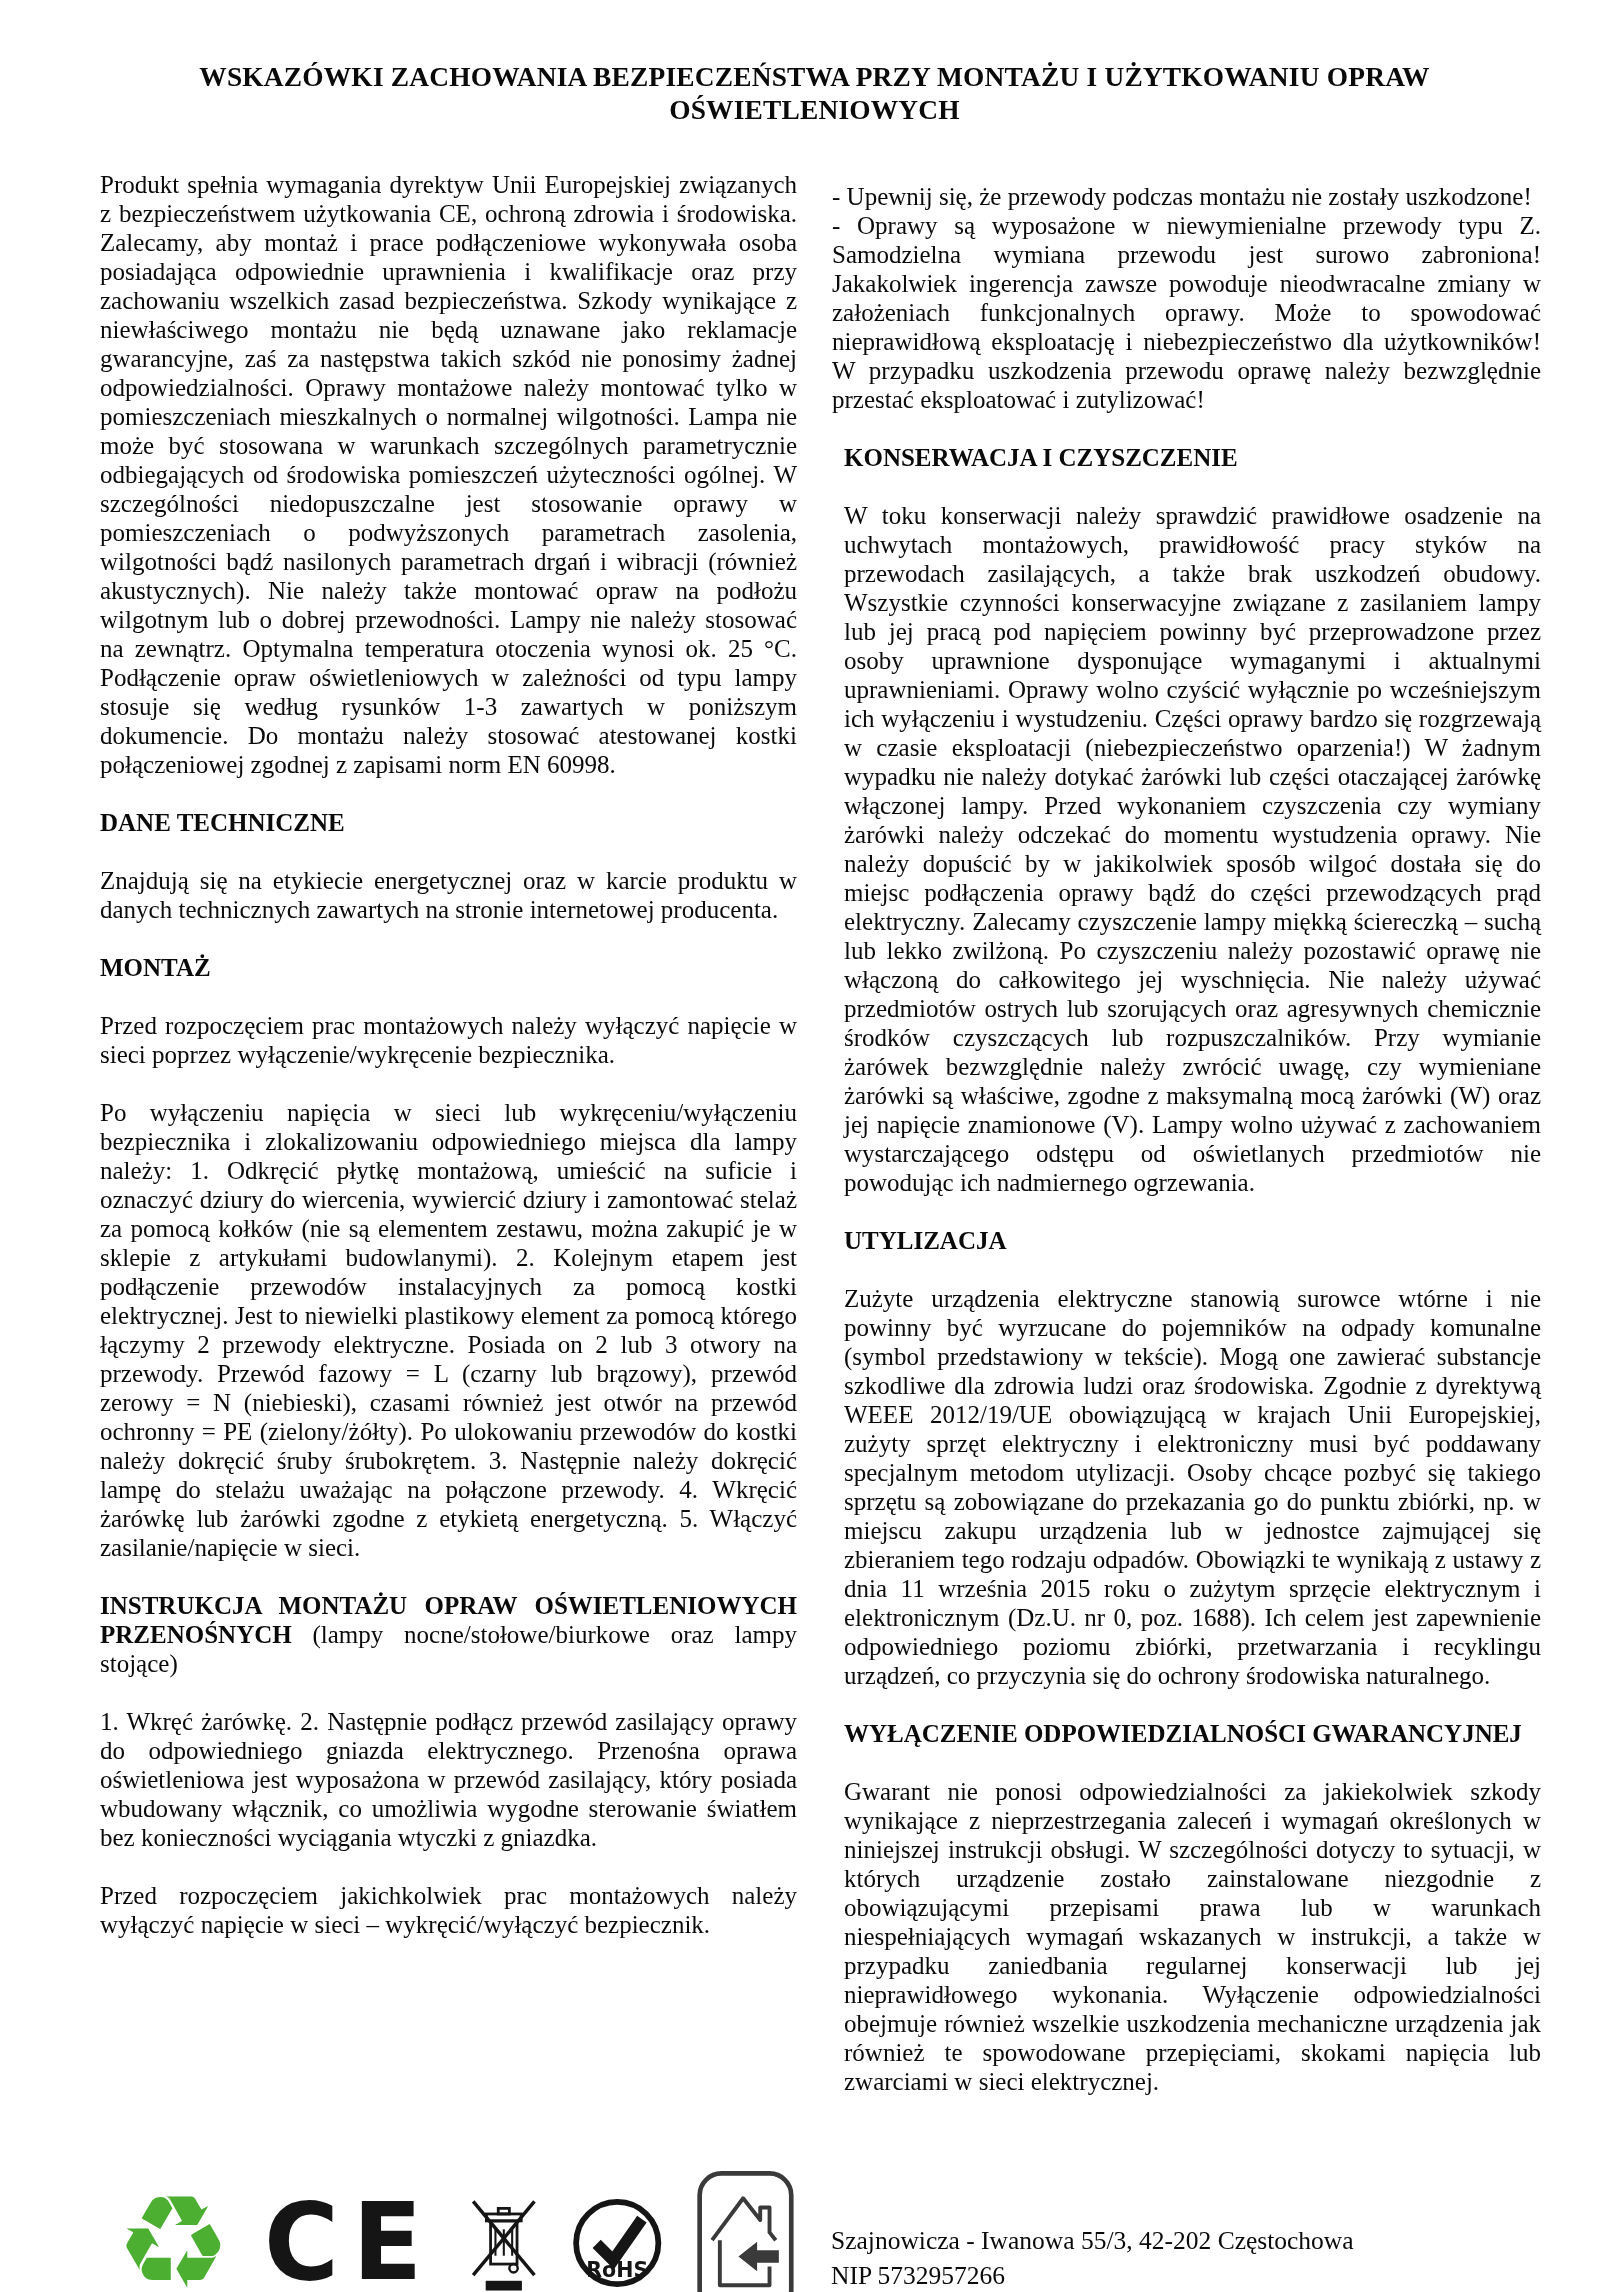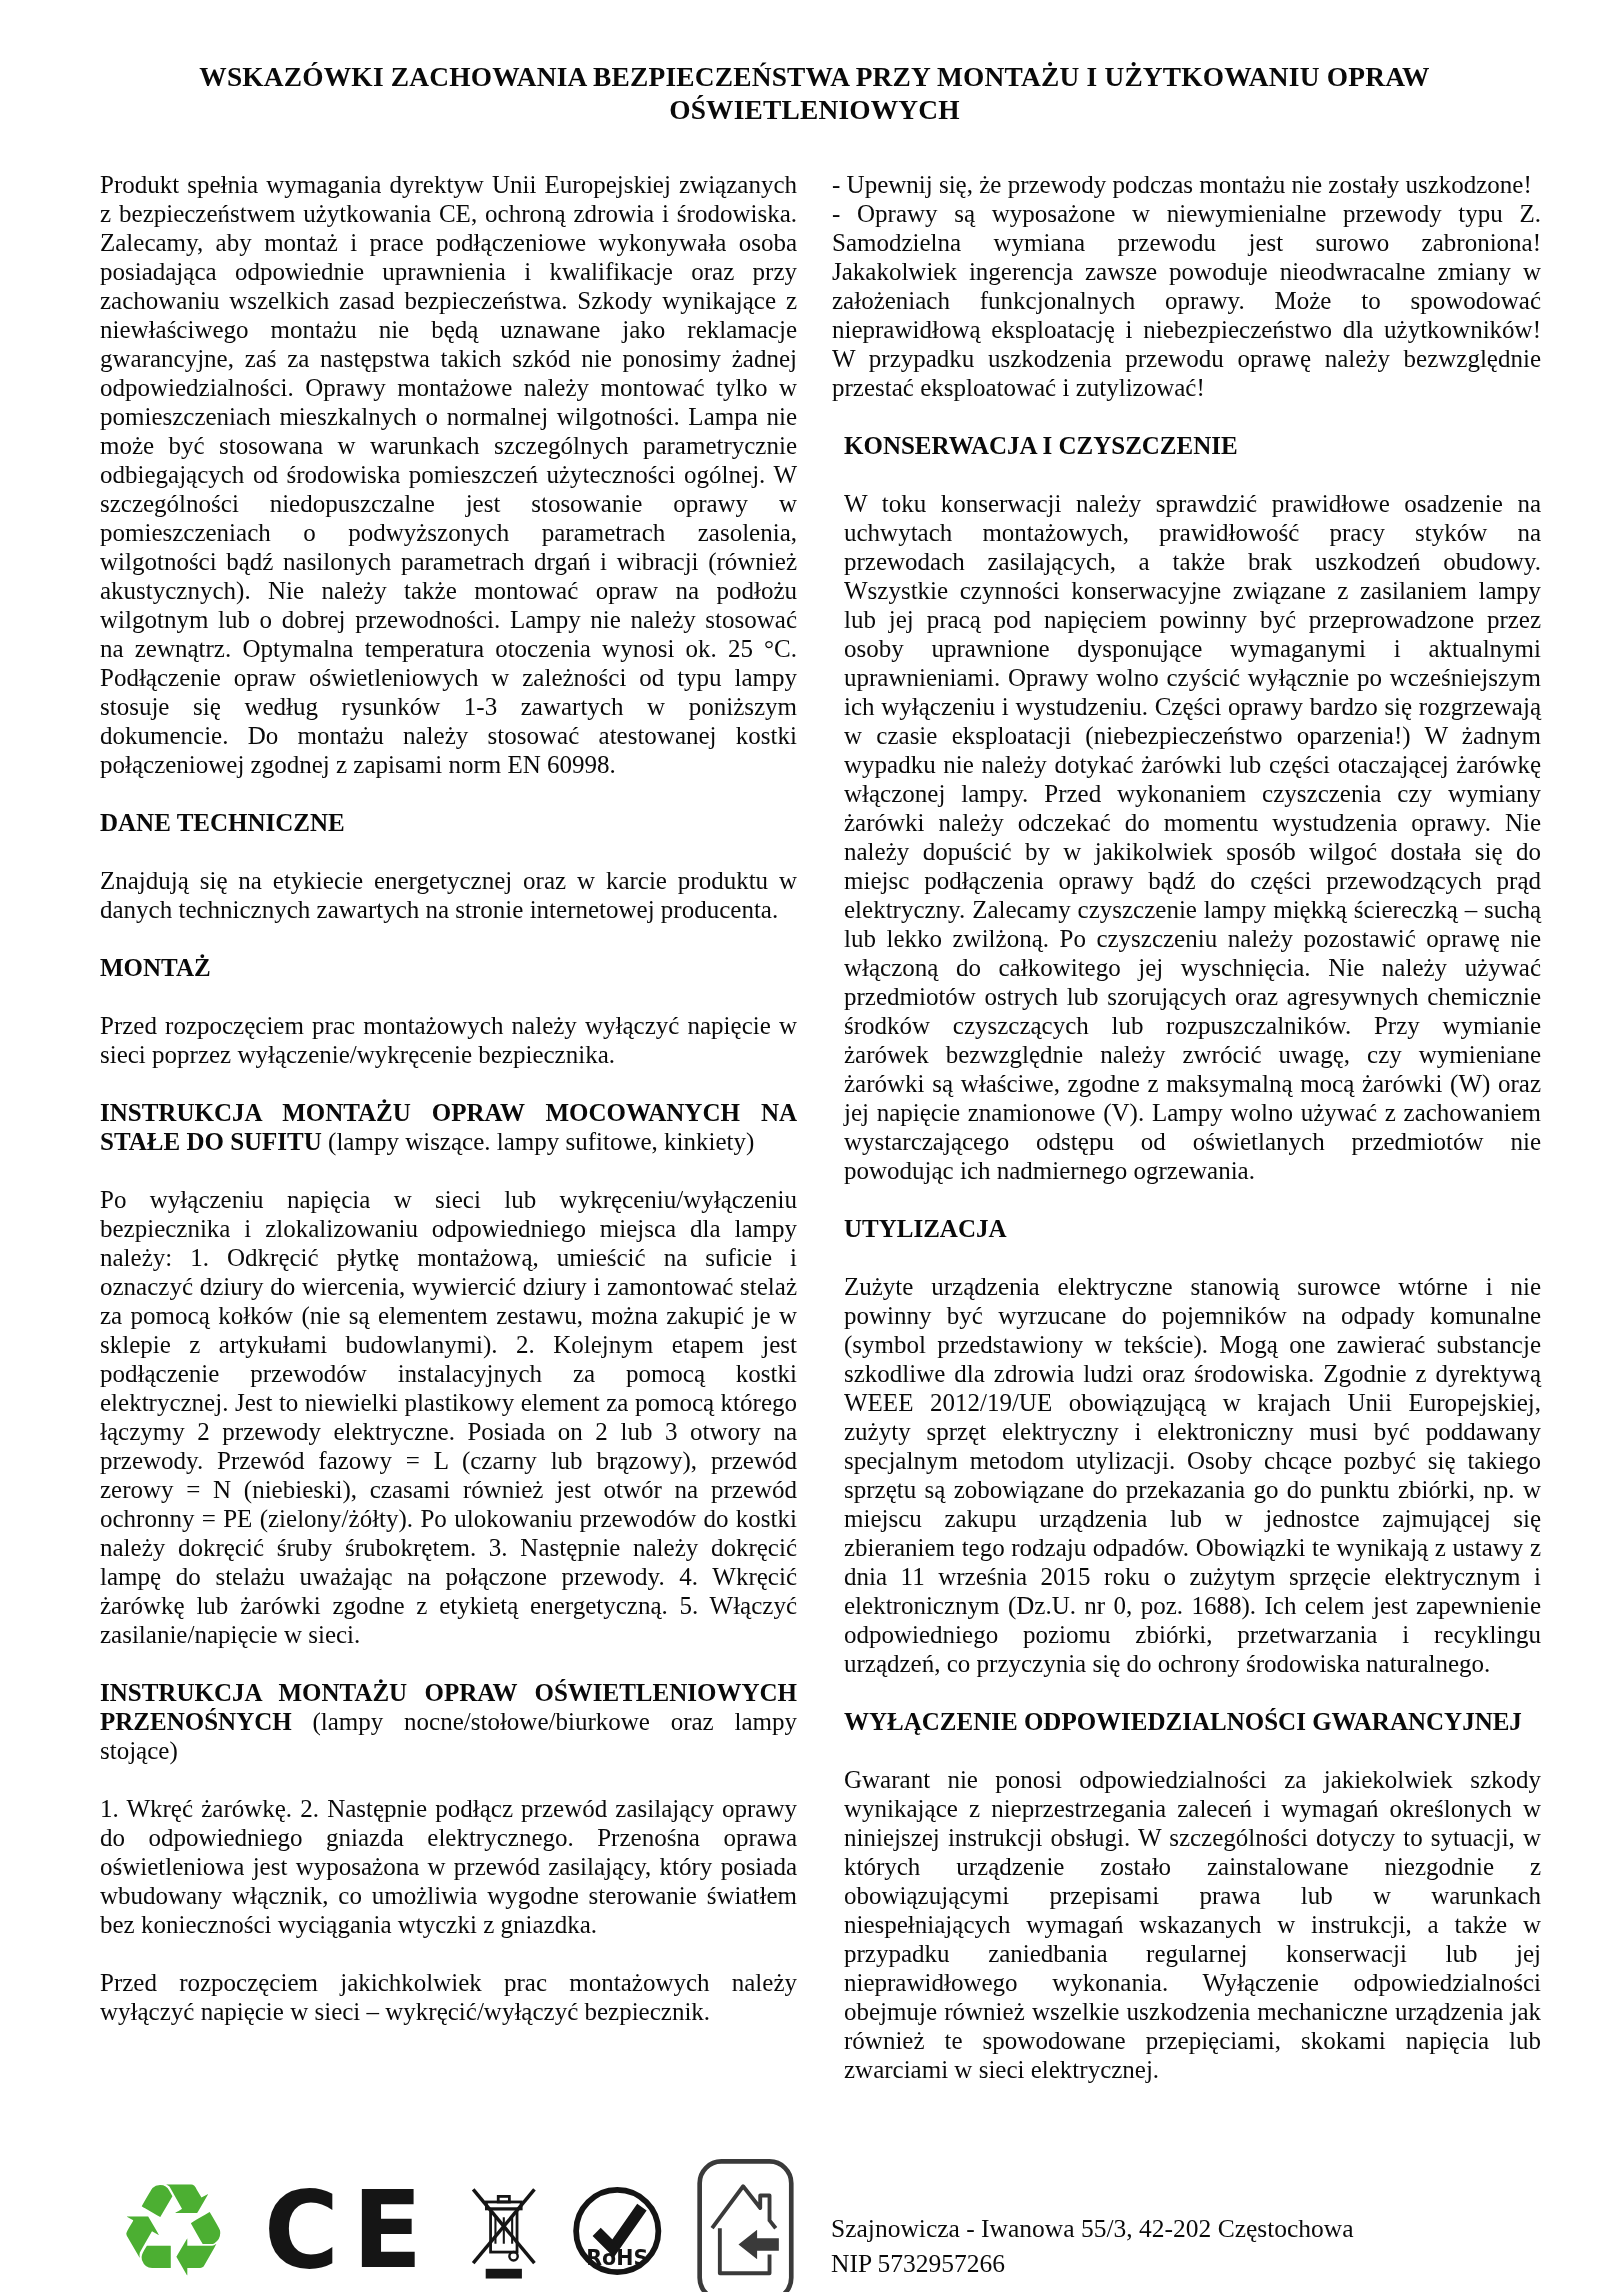--- a/index.html
+++ b/index.html
@@ -31,21 +31,21 @@
   .col p, .col .h {
     margin: 0 0 29px 12px;
     font-size: 25px;
     line-height: 29px;
     text-align: justify;
   }
   .col .h { font-weight: bold; text-align: left; }
   .col .h.justify { text-align: justify; }
   .h .normal { font-weight: normal; }
   .bullets p { margin: 0; }
-  .bullets { margin: 0 0 29px 0; }
+  .bullets { margin: 12px 0 29px 0; }
   .footer {
     display: flex;
     align-items: flex-start;
     margin-top: 33px;
   }
   .icon-row {
     display: flex;
     align-items: center;
     gap: 33px;
     padding-left: 27.4px;
@@ -90,21 +90,20 @@
   <h1 class="doc-title">WSKAZÓWKI ZACHOWANIA BEZPIECZEŃSTWA PRZY MONTAŻU I UŻYTKOWANIU OPRAW OŚWIETLENIOWYCH</h1>
 
   <div class="columns">
 
     <div class="col">
       <p>Produkt spełnia wymagania dyrektyw Unii Europejskiej związanych z bezpieczeństwem użytkowania CE, ochroną zdrowia i środowiska. Zalecamy, aby montaż i prace podłączeniowe wykonywała osoba posiadająca odpowiednie uprawnienia i kwalifikacje oraz przy zachowaniu wszelkich zasad bezpieczeństwa. Szkody wynikające z niewłaściwego montażu nie będą uznawane jako reklamacje gwarancyjne, zaś za następstwa takich szkód nie ponosimy żadnej odpowiedzialności. Oprawy montażowe należy montować tylko w pomieszczeniach mieszkalnych o normalnej wilgotności. Lampa nie może być stosowana w warunkach szczególnych parametrycznie odbiegających od środowiska pomieszczeń użyteczności ogólnej. W szczególności niedopuszczalne jest stosowanie oprawy w pomieszczeniach o podwyższonych parametrach zasolenia, wilgotności bądź nasilonych parametrach drgań i wibracji (również akustycznych). Nie należy także montować opraw na podłożu wilgotnym lub o dobrej przewodności. Lampy nie należy stosować na zewnątrz. Optymalna temperatura otoczenia wynosi ok. 25 °C. Podłączenie opraw oświetleniowych w zależności od typu lampy stosuje się według rysunków 1-3 zawartych w poniższym dokumencie. Do montażu należy stosować atestowanej kostki połączeniowej zgodnej z zapisami norm EN 60998.</p>
       <p class="h">DANE TECHNICZNE</p>
       <p>Znajdują się na etykiecie energetycznej oraz w karcie produktu w danych technicznych zawartych na stronie internetowej producenta.</p>
       <p class="h">MONTAŻ</p>
       <p>Przed rozpoczęciem prac montażowych należy wyłączyć napięcie w sieci poprzez wyłączenie/wykręcenie bezpiecznika.</p>
-      <p class="h justify"><span>INSTRUKCJA MONTAŻU OPRAW MOCOWANYCH NA STAŁE DO SUFITU</span><span class="normal"> (lampy wiszące. lampy sufitowe, kinkiety)</span></p>
       <p>Po wyłączeniu napięcia w sieci lub wykręceniu/wyłączeniu bezpiecznika i zlokalizowaniu odpowiedniego miejsca dla lampy należy: 1. Odkręcić płytkę montażową, umieścić na suficie i oznaczyć dziury do wiercenia, wywiercić dziury i zamontować stelaż za pomocą kołków (nie są elementem zestawu, można zakupić je w sklepie z artykułami budowlanymi). 2. Kolejnym etapem jest podłączenie przewodów instalacyjnych za pomocą kostki elektrycznej. Jest to niewielki plastikowy element za pomocą którego łączymy 2 przewody elektryczne. Posiada on 2 lub 3 otwory na przewody. Przewód fazowy = L (czarny lub brązowy), przewód zerowy = N (niebieski), czasami również jest otwór na przewód ochronny = PE (zielony/żółty). Po ulokowaniu przewodów do kostki należy dokręcić śruby śrubokrętem. 3. Następnie należy dokręcić lampę do stelażu uważając na połączone przewody. 4. Wkręcić żarówkę lub żarówki zgodne z etykietą energetyczną. 5. Włączyć zasilanie/napięcie w sieci.</p>
       <p class="h justify"><span>INSTRUKCJA MONTAŻU OPRAW OŚWIETLENIOWYCH PRZENOŚNYCH</span><span class="normal"> (lampy nocne/stołowe/biurkowe oraz lampy stojące)</span></p>
       <p>1. Wkręć żarówkę. 2. Następnie podłącz przewód zasilający oprawy do odpowiedniego gniazda elektrycznego. Przenośna oprawa oświetleniowa jest wyposażona w przewód zasilający, który posiada wbudowany włącznik, co umożliwia wygodne sterowanie światłem bez konieczności wyciągania wtyczki z gniazdka.</p>
       <p>Przed rozpoczęciem jakichkolwiek prac montażowych należy wyłączyć napięcie w sieci – wykręcić/wyłączyć bezpiecznik.</p>
     </div>
 
     <div class="col">
       <div class="bullets">
         <p style="text-align:left;">- Upewnij się, że przewody podczas montażu nie zostały uszkodzone!</p>
         <p>- Oprawy są wyposażone w niewymienialne przewody typu Z. Samodzielna wymiana przewodu jest surowo zabroniona! Jakakolwiek ingerencja zawsze powoduje nieodwracalne zmiany w założeniach funkcjonalnych oprawy. Może to spowodować nieprawidłową eksploatację i niebezpieczeństwo dla użytkowników! W przypadku uszkodzenia przewodu oprawę należy bezwzględnie przestać eksploatować i zutylizować!</p>

